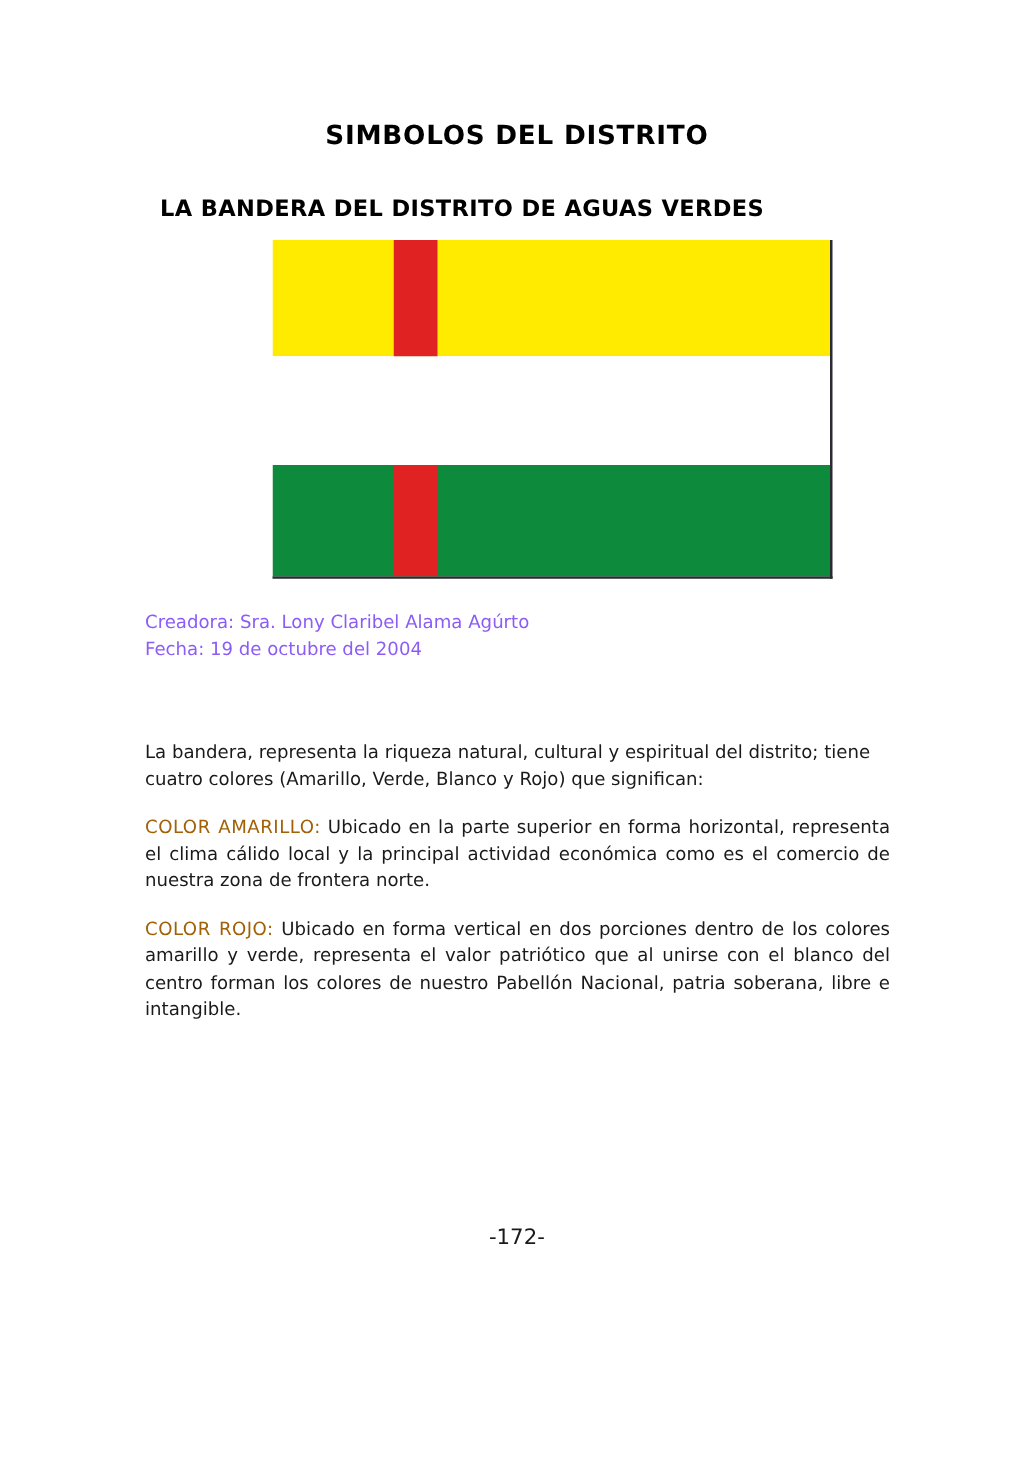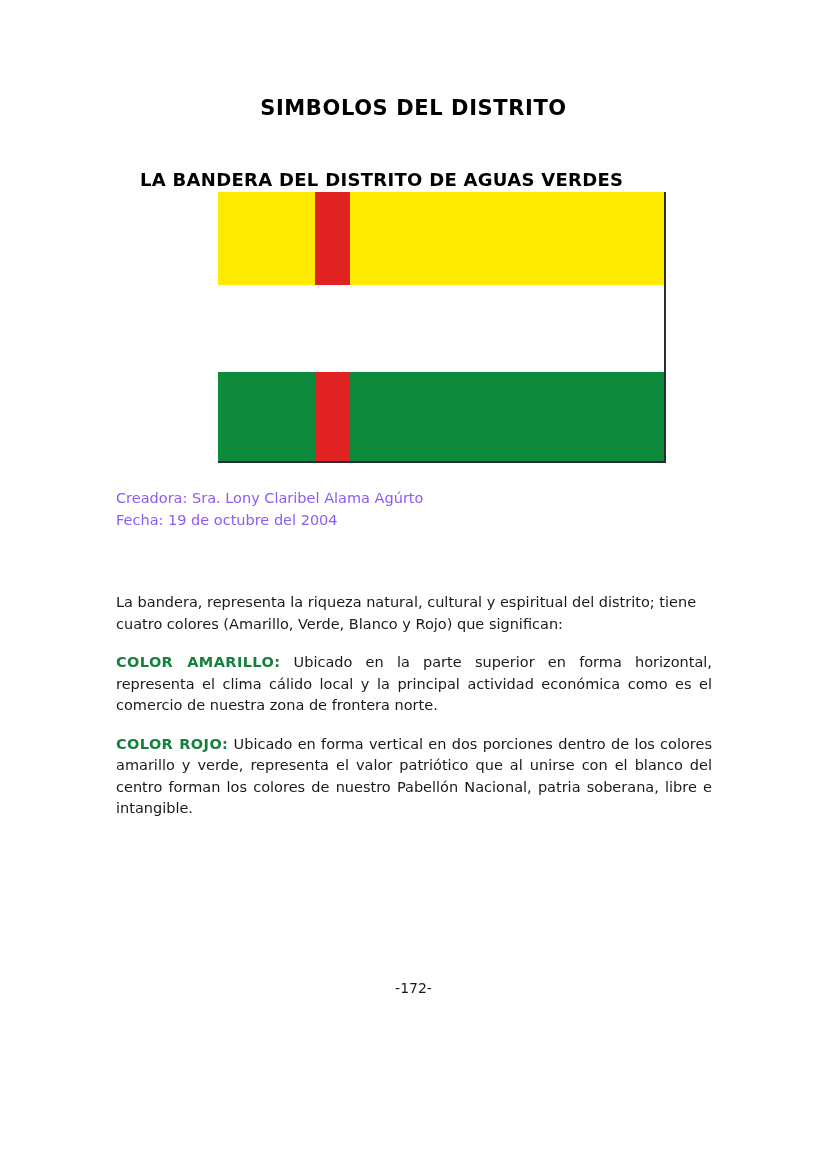--- a/index.html
+++ b/index.html
@@ -38,21 +38,21 @@
   }
   .doc-subtitle {
     position: absolute;
     top: 151px;
     left: 122px;
     font-family: "DejaVu Sans", sans-serif;
     font-size: 18px;
     font-weight: bold;
     letter-spacing: 0.3px;
     color: #000000;
-    margin: 18px;
+    margin: 6px;
   }
 
   
   .flag-figure {
     position: absolute;
     top: 192px;
     left: 218px;
     width: 448px;
     height: 271px;
     border-right: 2px solid #2b2b33;
@@ -126,32 +126,32 @@
     color: #1a1a1a;
   }
   .para {
     margin: 0 0 17px 0;
     text-align: justify;
     text-justify: inter-word;
   }
   .para:last-child { margin-bottom: 0; }
   .para-intro { text-align: left; }
   .lead {
-    font-weight: bold;
+    font-weight: normal;
     letter-spacing: 0.4px;
-    color: #15803d;
+    color: #a16207;
   }
 
   .page-number {
     position: absolute;
     top: 980px;
     left: 0;
     width: 827px;
     text-align: center;
-    font-size: 14px;
+    font-size: 17px;
     color: #1a1a1a;
   }
 </style>
 </head>
 <body>
 
 <div class="page">
 
   <h1 class="doc-title">SIMBOLOS DEL DISTRITO</h1>
 

